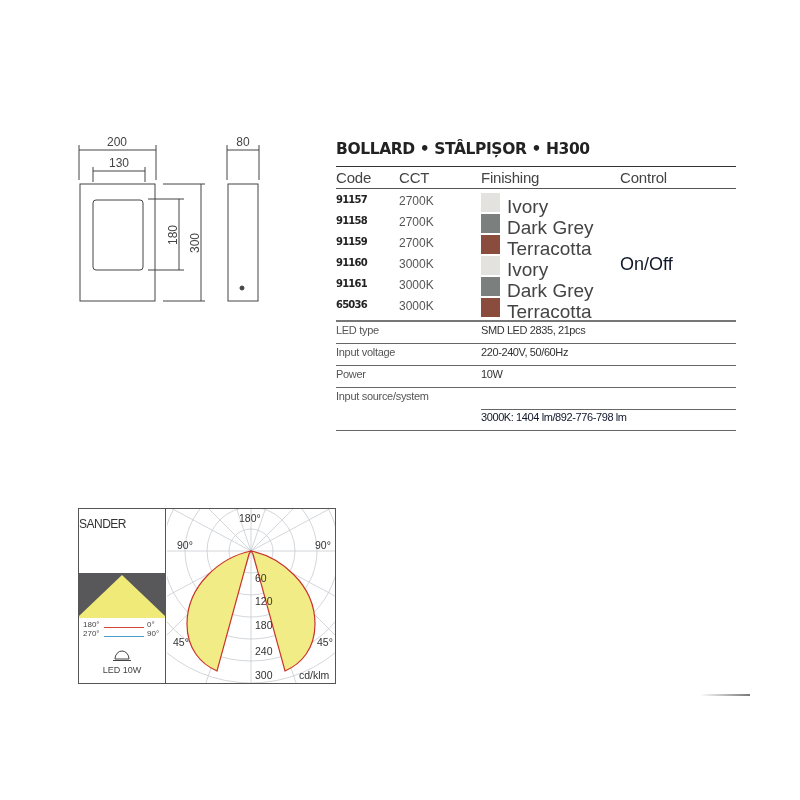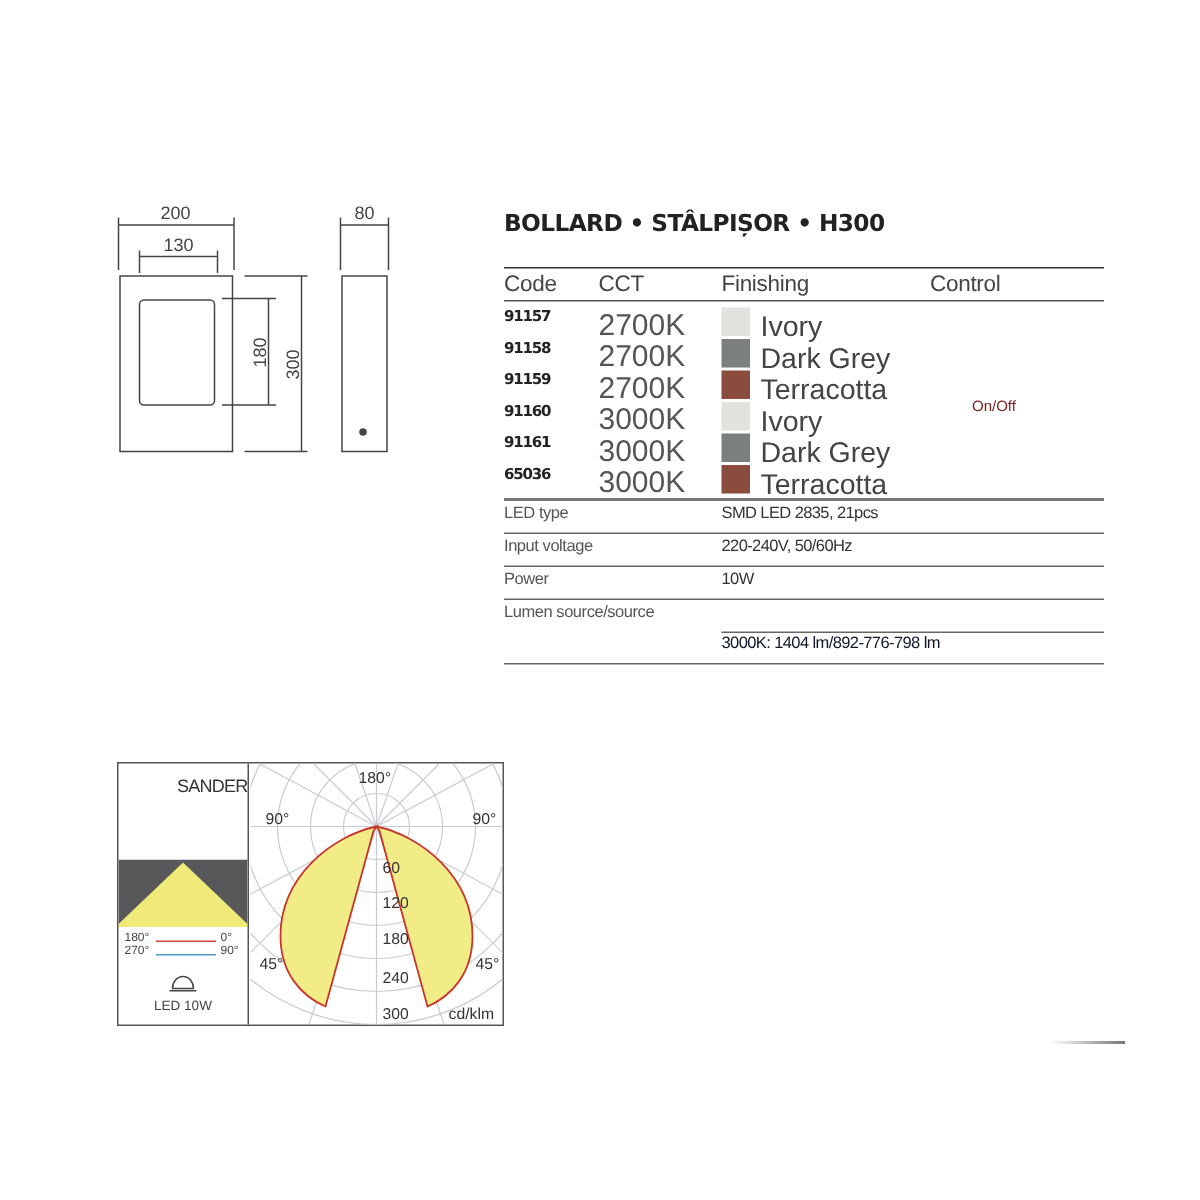--- a/index.html
+++ b/index.html
@@ -6,47 +6,47 @@
   body { width: 800px; height: 800px; position: relative; overflow: hidden;
          font-family: "Liberation Sans", sans-serif; color: #333; }
   .abs { position: absolute; }
 
   
   .drawing { position: absolute; left: 70px; top: 130px; width: 200px; height: 180px; }
 
   
   .spec { position: absolute; left: 336px; top: 140px; width: 400px; }
   .spec-title { font-family: "DejaVu Sans", sans-serif; font-weight: bold; font-size: 15.5px;
-                color: #222; letter-spacing: -0.4px; padding-bottom: 18px;
+                color: #222; letter-spacing: -0.4px; padding-bottom: 6px;
                 border-bottom: 1.5px solid #333; height: 20px; }
   .hdr { position: relative; height: 21px; border-bottom: 1.5px solid #555;
          font-size: 15px; color: #444; font-family: "Liberation Sans", sans-serif; }
   .hdr span { position: absolute; top: 2px; letter-spacing: -0.2px; }
   .rows { position: relative; height: 131px; border-bottom: 2px solid #777; }
   .row { position: absolute; left: 0; height: 21px; width: 400px; }
   .row .code { position: absolute; left: 0; top: 1px; font-weight: bold; font-size: 10px;
                color: #222; font-family: "DejaVu Sans", sans-serif; letter-spacing: -0.8px; }
-  .row .cct { position: absolute; left: 63px; top: 1px; font-size: 20px; color: #555; }
+  .row .cct { position: absolute; left: 63px; top: 1px; font-size: 12px; color: #555; }
   .row .sw { position: absolute; left: 145px; top: 0px; width: 19px; height: 19px; }
   .row .fin { position: absolute; left: 171px; top: 3px; font-size: 19px; color: #444; }
-  .control { position: absolute; left: 284px; top: 65px; font-size: 10px; color: #7f1d1d; margin-left: 28px; }
+  .control { position: absolute; left: 284px; top: 65px; font-size: 18px; color: #0f172a; }
 
   .kv { position: relative; height: 21px; border-bottom: 1.5px solid #666; font-size: 11px; }
   .kv .k { position: absolute; left: 0; top: 2px; color: #555; letter-spacing: -0.3px; }
   .kv .v { position: absolute; left: 145px; top: 2px; color: #333; letter-spacing: -0.4px; text-align: center; }
   .kv.double { height: 42px; }
   .kv.double .v2 { position: absolute; left: 145px; top: 23px; color: #0f172a; letter-spacing: -0.4px; }
   .kv.double .sub { position: absolute; left: 145px; top: 21px; width: 255px; border-top: 1.5px solid #666; }
 
   
   .photo { position: absolute; left: 78px; top: 508px; width: 256px; height: 174px;
            border: 1.5px solid #555; }
   .photo-left { position: absolute; left: 0; top: 0; width: 86px; height: 174px;
                 border-right: 1.5px solid #555; }
-  .photo-name { position: absolute; left: 0; top: 8px; width: 86px; text-align: right;
+  .photo-name { position: absolute; left: 0; top: 8px; width: 86px; text-align: left;
                 font-size: 12px; color: #333; letter-spacing: -0.5px; }
   .photo-imax { position: absolute; left: 0; top: 50px; width: 86px; text-align: center;
                 font-size: 11px; color: #333; letter-spacing: -0.6px; margin-top: 40px; }
   .legend-row { position: absolute; left: 4px; font-size: 8px; color: #444; width: 80px; }
   .legend-row .l { position: absolute; left: 0; }
   .legend-row .line { position: absolute; left: 21px; width: 40px; top: 7px; height: 1px; }
   .legend-row .r { position: absolute; left: 64px; }
   .led-label { position: absolute; left: 0; top: 156px; width: 86px; text-align: center;
                font-size: 9px; color: #444; }
   .polar { position: absolute; left: 88px; top: 0; width: 168px; height: 174px; }
@@ -145,21 +145,21 @@
   </div>
   <div class="kv">
     <span class="k">Input voltage</span>
     <span class="v">220-240V, 50/60Hz</span>
   </div>
   <div class="kv">
     <span class="k">Power</span>
     <span class="v">10W</span>
   </div>
   <div class="kv double">
-    <span class="k">Lumen source/source</span>
+    <span class="k">Input source/system</span>
     <span class="sub"></span>
     <span class="v2">3000K: 1404 lm/892-776-798 lm</span>
   </div>
 </div>
 
 <div class="photo">
   <div class="photo-left">
     <div class="photo-name">SANDER</div>
     <div class="photo-imax">Imax 535 cd/klm</div>
     <svg class="abs" style="left:0;top:64px" width="86" height="45">

